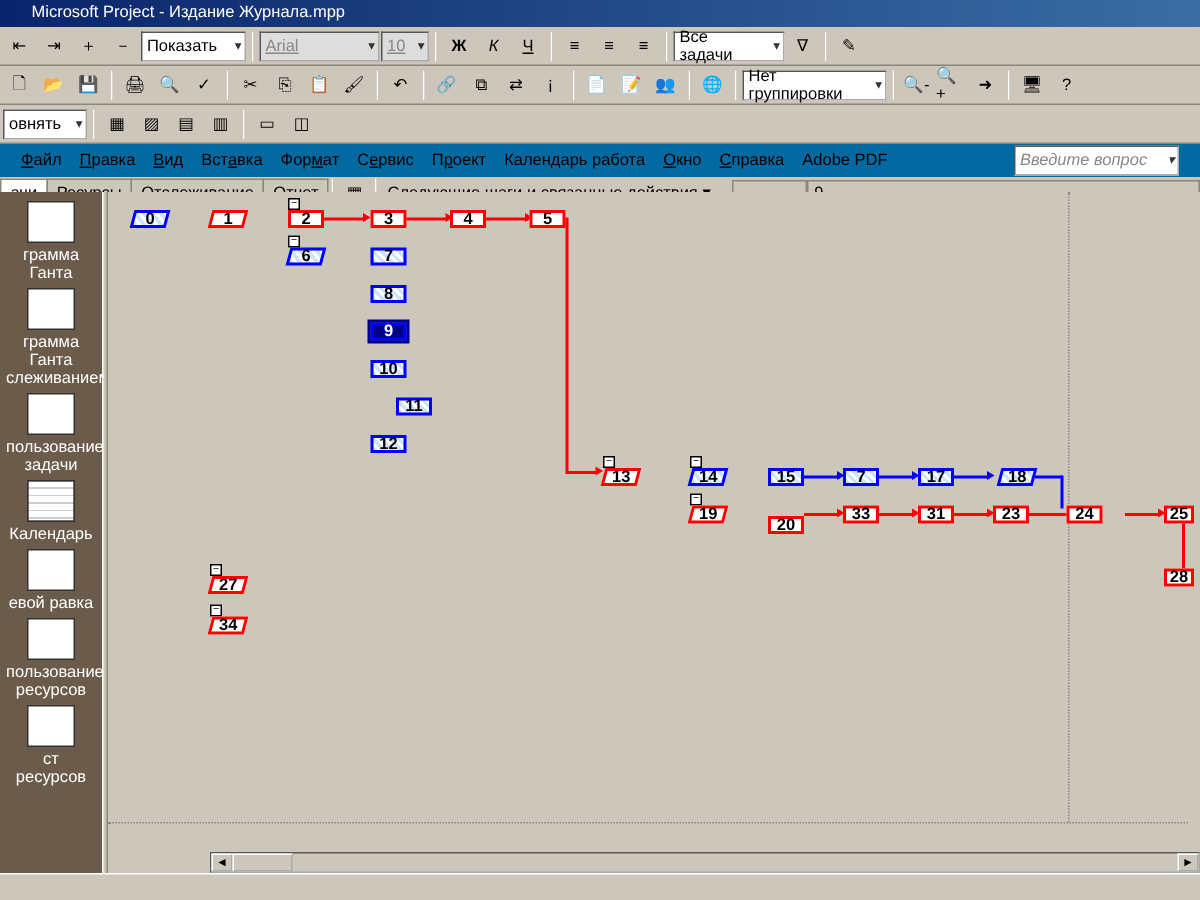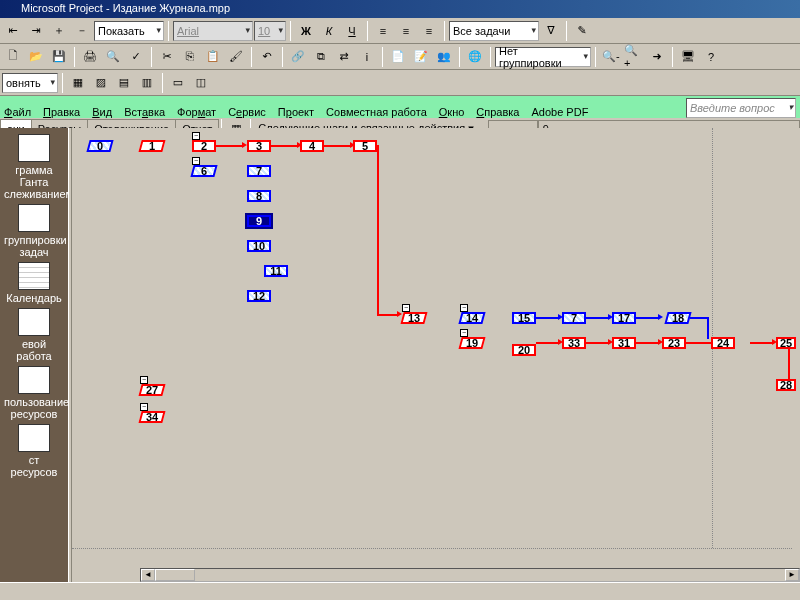--- a/index.html
+++ b/index.html
@@ -4,21 +4,21 @@
 <style>
   * { margin: 0; padding: 0; box-sizing: border-box; font-family: Tahoma, Arial, sans-serif; font-size: 11px; }
   body { background: #cdc7bb; overflow: hidden; width: 800px; height: 600px; }
   .titlebar { background: linear-gradient(to right, #0a246a, #3a6ea5); color: #fff; height: 18px; padding: 2px 21px; display: flex; align-items: flex-start; }
   .toolbar-row { background: #cdc7bb; border-bottom: 1px solid #8a867a; height: 26px; display: flex; align-items: center; padding: 0 2px; gap: 1px; }
   .tbtn { width: 22px; height: 22px; border: 1px solid transparent; background: #cdc7bb; display: inline-flex; align-items: center; justify-content: center; cursor: pointer; font-size: 11px; }
   .sep { width: 1px; height: 20px; background: #8a867a; margin: 0 3px; border-right: 1px solid #fff; }
   .combo { border: 1px inset #aaa; background: #fff; height: 20px; padding: 1px 14px 1px 3px; position: relative; display: inline-flex; align-items: center; }
   .combo::after { content: "▾"; position: absolute; right: 2px; top: 3px; font-size: 9px; color: #333; }
   .combo.disabled { background: #ddd; color: #888; text-decoration: underline; }
-  .menubar { background: #86efac; height: 22px; display: flex; align-items: flex-end; padding: 0 4px; gap: 12px; }
+  .menubar { background: #0369a1; height: 22px; display: flex; align-items: center; padding: 0 14px; gap: 12px; }
   .menubar span { cursor: pointer; }
   .menubar .u { text-decoration: underline; }
   .help-box { margin-left: auto; }
   .help-box .combo { width: 110px; color: #888; font-style: italic; }
   .tabrow { background: #cdc7bb; height: 22px; display: flex; align-items: center; border-bottom: 1px solid #8a867a; }
   .tab { height: 20px; padding: 3px 6px; border: 1px solid #8a867a; border-bottom: none; background: #cdc7bb; margin-right: -1px; cursor: pointer; }
   .tab.active { background: #fff; }
   .idcell { border: 1px solid #8a867a; background: #cdc7bb; height: 18px; width: 50px; display: inline-flex; align-items: center; padding: 0 4px; margin-left: 6px; }
   .main { position: absolute; top: 128px; bottom: 18px; left: 0; right: 0; display: flex; }
   .sidebar { width: 68px; background: #6b5b4a; display: flex; flex-direction: column; align-items: center; padding-top: 6px; gap: 4px; overflow: hidden; }
@@ -81,21 +81,21 @@
       <i>К</i>
     </span>
   <span class="tbtn">
       <u>Ч</u>
     </span>
   <span class="sep"></span>
   <span class="tbtn">≡</span>
   <span class="tbtn">≡</span>
   <span class="tbtn">≡</span>
   <span class="sep"></span>
-  <span class="combo" style="width:90px">
+  <span class="combo" style="width:74px">
       <span>Все задачи</span>
     </span>
   <span class="tbtn">∇</span>
   <span class="sep"></span>
   <span class="tbtn">✎</span>
 </div>
 
 <div class="toolbar-row">
   <span class="tbtn">🗋</span>
   <span class="tbtn">📂</span>
@@ -150,21 +150,21 @@
 </div>
 
 <div class="menubar">
   <span><span class="u">Ф</span>айл</span>
   <span><span class="u">П</span>равка</span>
   <span><span class="u">В</span>ид</span>
   <span>Вст<span class="u">а</span>вка</span>
   <span>Фор<span class="u">м</span>ат</span>
   <span>С<span class="u">е</span>рвис</span>
   <span>П<span class="u">р</span>оект</span>
-  <span>Совместная работа</span>
+  <span>Календарь работа</span>
   <span><span class="u">О</span>кно</span>
   <span><span class="u">С</span>правка</span>
   <span>Adobe PDF</span>
   <span class="help-box">
     <span class="combo">
         <span>Введите вопрос</span>
       </span>
   </span>
 </div>
 
@@ -178,33 +178,37 @@
   <span class="sep"></span>
   <span style="padding:0 4px;cursor:pointer"><span>Следующие шаги и связанные действия</span> ▾</span>
   <span class="idcell" style="margin-left:10px;width:50px"></span>
   <span class="idcell" style="flex:1;margin-left:0">9</span>
 </div>
 
 <div class="main">
   <div class="sidebar">
     <div class="side-item">
         <div class="side-icon">▤</div>
+        <div>грамма Ганта</div>
+      </div>
+    <div class="side-item">
+        <div class="side-icon">▤</div>
         <div>грамма Ганта слеживанием</div>
       </div>
     <div class="side-item">
         <div class="side-icon">▥</div>
-        <div>группировки задач</div>
+        <div>пользование задачи</div>
       </div>
     <div class="side-item">
         <div class="side-icon cal"></div>
         <div>Календарь</div>
       </div>
     <div class="side-item">
         <div class="side-icon">◫</div>
-        <div>евой работа</div>
+        <div>евой равка</div>
       </div>
     <div class="side-item">
         <div class="side-icon">▥</div>
         <div>пользование ресурсов</div>
       </div>
     <div class="side-item">
         <div class="side-icon">▤</div>
         <div>ст ресурсов</div>
       </div>
 

